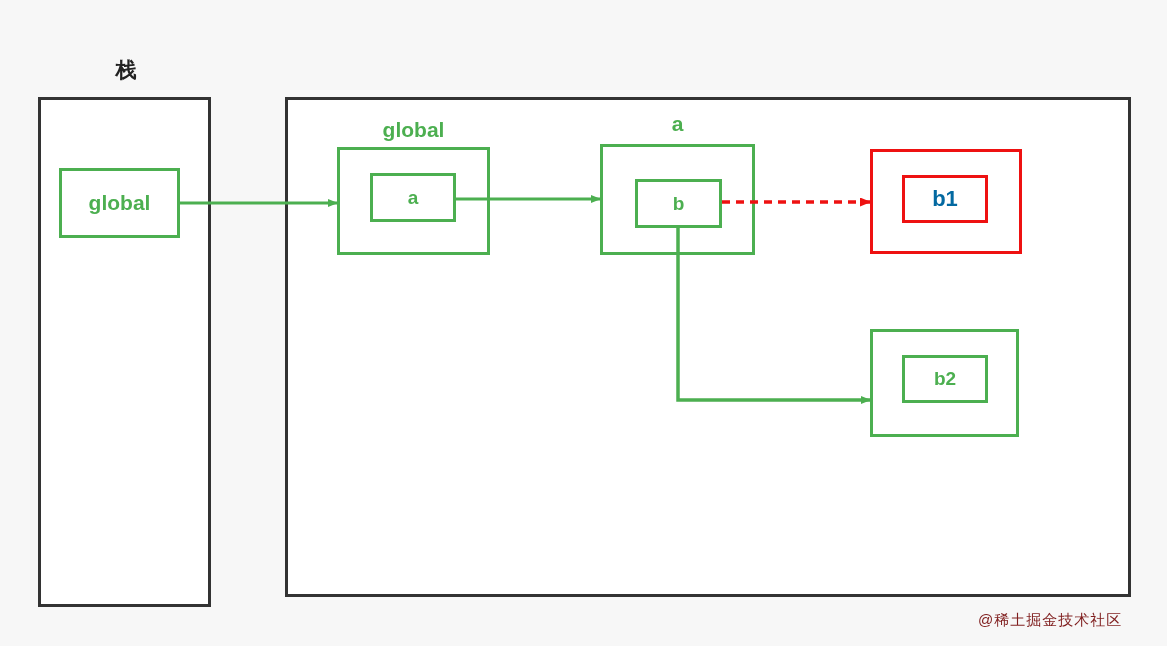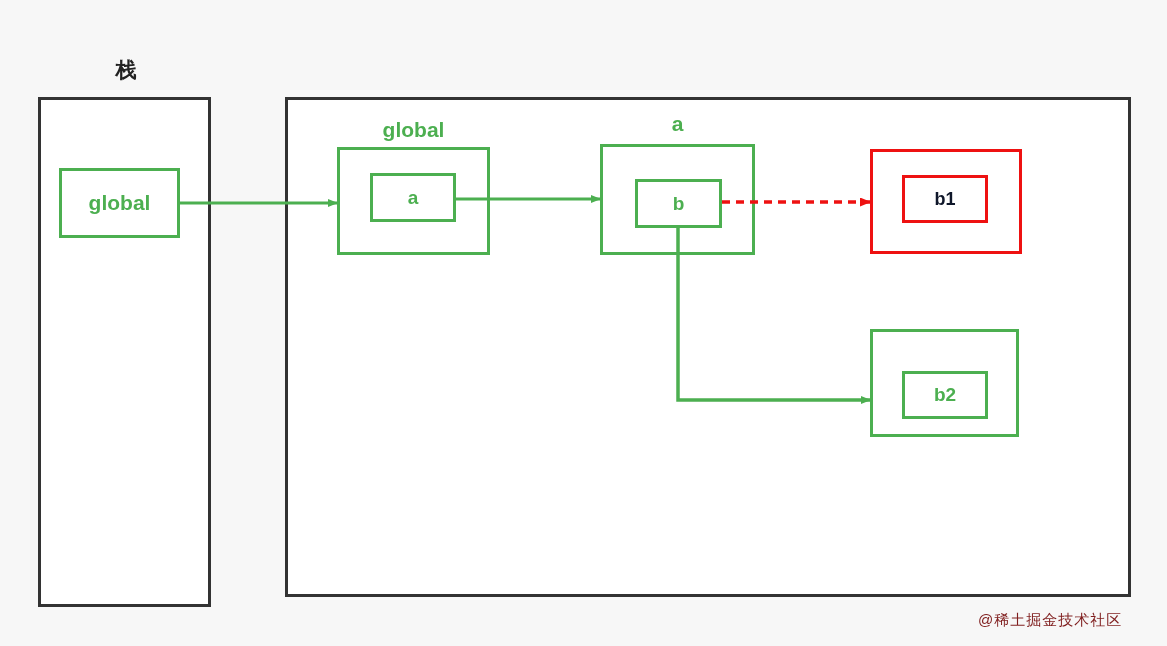--- a/index.html
+++ b/index.html
@@ -59,23 +59,23 @@
     align-items: center;
     justify-content: center;
   }
   .label-green {
     color: #4caf50;
     font-weight: bold;
     font-size: 19px;
     white-space: nowrap;
   }
   .label-red {
-    color: #0f172a;
+    color: #0369a1;
     font-weight: bold;
-    font-size: 18px;
+    font-size: 22px;
     white-space: nowrap;
   }
   .caption-green {
     position: absolute;
     color: #4caf50;
     font-weight: bold;
     font-size: 21px;
     white-space: nowrap;
     text-align: center;
   }
@@ -128,21 +128,21 @@
   <div class="inner-green" style="left:635px; top:179px; width:87px; height:49px;">
     <span class="label-green">b</span>
   </div>
 
   <div class="outer-red" style="left:870px; top:149px; width:152px; height:105px;"></div>
   <div class="inner-red" style="left:902px; top:175px; width:86px; height:48px;">
     <span class="label-red">b1</span>
   </div>
 
   <div class="outer-green" style="left:870px; top:329px; width:149px; height:108px;"></div>
-  <div class="inner-green" style="left:902px; top:371px; width:86px; height:48px;">
+  <div class="inner-green" style="left:902px; top:355px; width:86px; height:48px;">
     <span class="label-green">b2</span>
   </div>
 
   <svg class="connectors" viewBox="0 0 1167 646">
     <defs>
       <marker id="arrow-green" markerWidth="10" markerHeight="10" refX="9" refY="4" orient="auto" markerUnits="userSpaceOnUse">
         <path d="M0,0 L10,4 L0,8 z" fill="#4caf50"></path>
       </marker>
       <marker id="arrow-red" markerWidth="11" markerHeight="11" refX="10" refY="4.5" orient="auto" markerUnits="userSpaceOnUse">
         <path d="M0,0 L11,4.5 L0,9 z" fill="#ee1111"></path>

